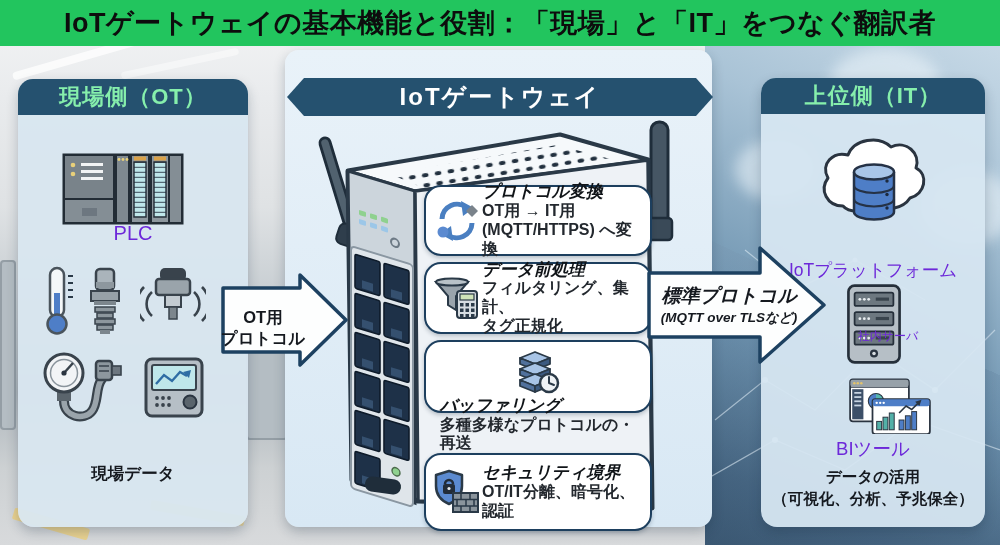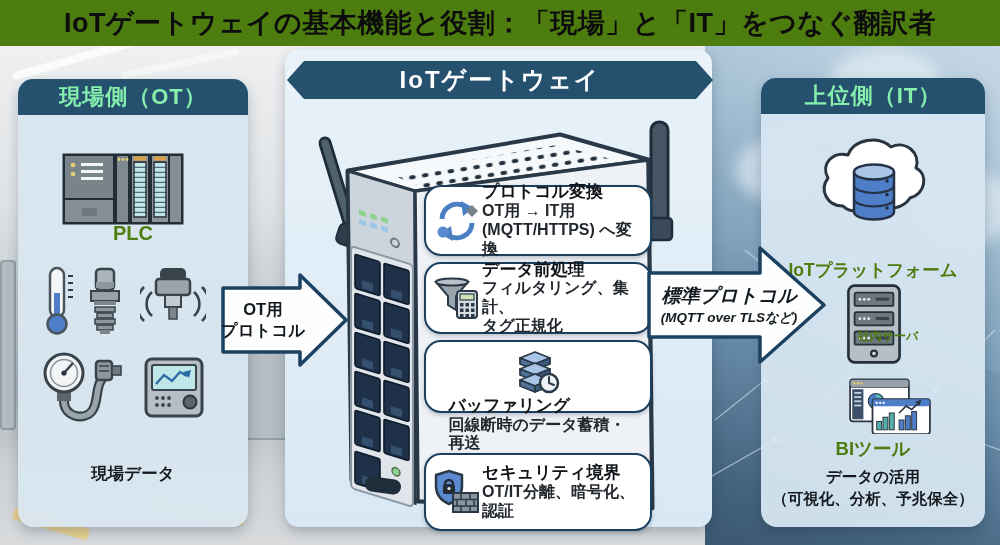--- a/index.html
+++ b/index.html
@@ -10,60 +10,60 @@
     background:linear-gradient(180deg,#f4f5f6 0%,#e9ebed 18%,#dfe2e4 38%,#c2c9ce 58%,#aeb6bc 72%,#cdd1d3 86%,#d8dadc 100%);}
   .beam{position:absolute;background:rgba(255,255,255,.75);border-radius:4px;}
   .machine{position:absolute;background:#b4bdc3;border-radius:4px;box-shadow:inset 0 0 0 2px rgba(90,100,108,.35);}
   .ystripe{position:absolute;background:#ecd287;opacity:.9;border-radius:2px;}
   .bg-right{position:absolute;left:705px;top:0;width:295px;height:545px;
     background:linear-gradient(205deg,#cfdfeb 0%,#a9c3d6 30%,#7c9fb9 55%,#51759330 0),
                linear-gradient(200deg,#cfe0ec 0%,#a6c2d6 35%,#6f93af 65%,#42607c 88%,#35506a 100%);}
   .cloudblob{position:absolute;background:#eef6fb;border-radius:50%;filter:blur(7px);opacity:.55;}
   .net{position:absolute;left:705px;top:0;}
   
-  .title-bar{position:absolute;left:0;top:0;width:1000px;height:46px;background:#4d7c0f;
+  .title-bar{position:absolute;left:0;top:0;width:1000px;height:46px;background:#22c55e;
     display:flex;align-items:center;justify-content:center;z-index:30;}
   .title-bar h1{margin:0;font-size:27px;font-weight:900;color:#0d0d0d;letter-spacing:.5px;}
   
   .panel{position:absolute;border-radius:16px;box-shadow:0 5px 12px rgba(20,40,60,.25);}
   .panel-header{position:absolute;left:0;top:0;width:100%;height:36px;background:#25516f;
     border-radius:15px 15px 0 0;color:#86efac;font-size:22px;font-weight:800;
     display:flex;align-items:center;justify-content:center;letter-spacing:1px;}
   #ot-panel{left:18px;top:79px;width:230px;height:448px;background:rgba(216,230,239,.96);}
   #gw-panel{left:285px;top:50px;width:427px;height:477px;background:linear-gradient(180deg,#e9f2f9,#d8e8f4);border-radius:14px;}
   #it-panel{left:761px;top:78px;width:224px;height:449px;background:rgba(214,230,241,.95);}
   
-  .ribbon{position:absolute;left:2px;top:11px;width:426px;height:38px;background:#25516f;
+  .ribbon{position:absolute;left:2px;top:28px;width:426px;height:38px;background:#25516f;
     clip-path:polygon(17px 0,calc(100% - 17px) 0,100% 50%,calc(100% - 17px) 100%,17px 100%,0 50%);
     display:flex;align-items:center;justify-content:center;z-index:6;}
   .ribbon span{color:#fff;font-size:24px;font-weight:800;letter-spacing:2px;}
   
   .icon{position:absolute;}
-  .lbl{position:absolute;text-align:center;font-weight:700;color:#4d7c0f;}
+  .lbl{position:absolute;text-align:center;font-weight:400;color:#6d28d9;}
   #plc-label{left:40px;top:143px;width:150px;font-size:20px;}
   .caption{position:absolute;text-align:center;font-weight:800;color:#15191f;line-height:1.4;}
   #ot-caption{left:6px;top:360px;width:218px;font-size:16.5px;}
   
   .arrow{position:absolute;z-index:25;}
   .arrow .atext{position:absolute;display:flex;flex-direction:column;align-items:center;justify-content:center;
     color:#15191f;font-weight:800;text-align:center;}
   #ot-arrow{left:220px;top:272px;width:130px;height:96px;}
-  #ot-arrow .atext{left:0;top:16px;width:86px;height:64px;font-size:16.5px;line-height:1.25;}
+  #ot-arrow .atext{left:0;top:24px;width:86px;height:64px;font-size:16.5px;line-height:1.25;}
   #it-arrow{left:646px;top:243px;width:184px;height:124px;font-style:italic;}
   #it-arrow .atext{left:2px;top:30px;width:162px;height:64px;}
   #it-arrow .l1{font-size:19px;font-weight:800;}
   #it-arrow .l2{font-size:13.5px;font-weight:700;}
   
   #device{position:absolute;left:10px;top:0px;z-index:5;}
   .fn-box{position:absolute;left:139px;width:228px;background:#ffffff;border:2.5px solid #1d3f5e;
     border-radius:17px;display:flex;align-items:center;padding:4px 8px 4px 6px;box-sizing:border-box;z-index:10;
     box-shadow:0 2px 4px rgba(20,40,60,.25);}
   .fn-icon{flex:0 0 50px;display:flex;align-items:center;justify-content:center;}
   .fn-text{flex:1;}
-  .fn-title{font-size:17px;font-weight:800;color:#101418;line-height:1.15;}
+  .fn-title{font-size:17px;font-weight:800;color:#101418;line-height:1.15;font-style:italic;}
   .fn-desc{font-size:16px;font-weight:700;color:#23282e;line-height:1.18;}
   
   #it-lab-cloud{left:0;top:180px;width:224px;font-size:17.5px;}
   #it-lab-server{left:0;top:250px;width:254px;font-size:12px;}
   #it-lab-bi{left:0;top:358px;width:224px;font-size:18.5px;}
   #it-caption{left:2px;top:388px;width:220px;font-size:15.5px;line-height:1.45;}
 </style>
 </head>
 <body>
 
@@ -337,21 +337,21 @@
             <polygon points="6,32 21,38 21,44 6,38" fill="#51719c"></polygon>
             <polygon points="21,38 36,32 36,38 21,44" fill="#3c5a80"></polygon>
           </g>
           <circle cx="35" cy="35" r="9" fill="#eef2f5" stroke="#2a3947" stroke-width="2.5"></circle>
           <path d="M35 35 V29 M35 35 L40 37" stroke="#2a3947" stroke-width="2" stroke-linecap="round"></path>
         </svg>
       </div>
       <div class="fn-text">
         <div class="fn-title">バッファリング</div>
         <div class="fn-desc">
-          <span>回線断時のデータ蓄積・</span><br>
+          <span>多種多様なプロトコルの・</span><br>
           <span>再送</span>
         </div>
       </div>
     </div>
 
     <div class="fn-box" style="top:368px;height:78px;margin-top:35px;">
       <div class="fn-icon">
         <svg width="46" height="46" viewBox="0 0 46 46">
           <path d="M15 2 L28 6 V17 C28 27 22 32 15 35 C8 32 2 27 2 17 V6 Z" fill="#5b8ad0" stroke="#2a3947" stroke-width="2.5" stroke-linejoin="round"></path>
           <path d="M11 15 a4 4 0 0 1 8 0" stroke="#222c38" stroke-width="2.6" fill="none"></path>

